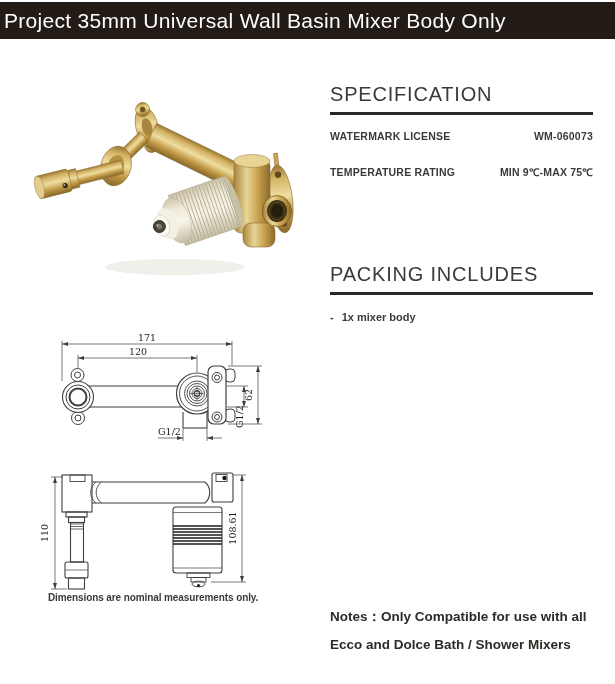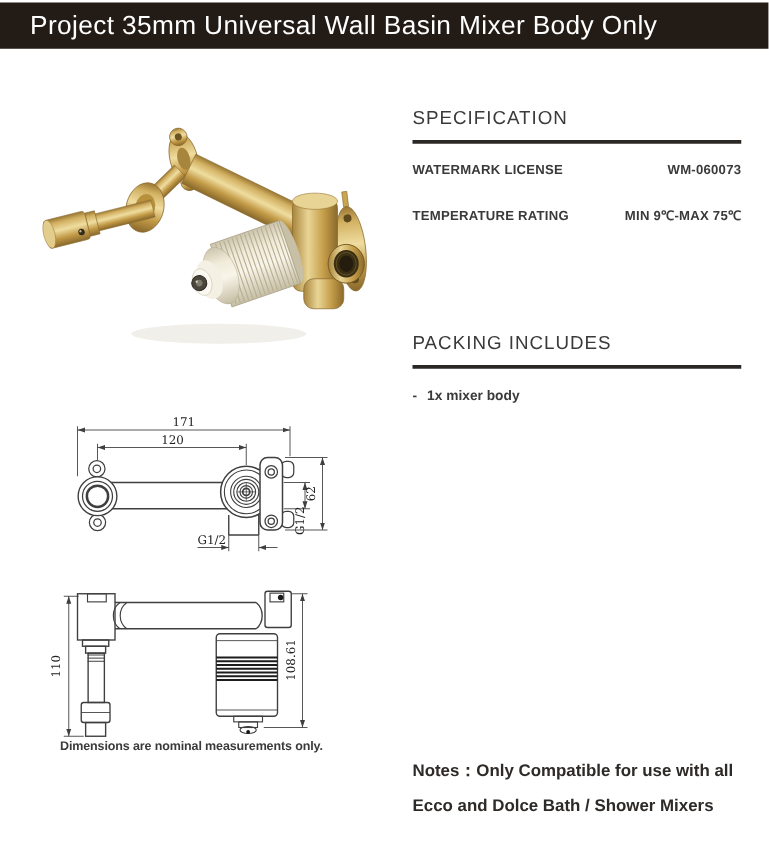--- a/index.html
+++ b/index.html
@@ -1,26 +1,26 @@
 <!DOCTYPE html>
 <html><head>
 <meta charset="utf-8">
 <style>
   html,body{margin:0;padding:0;background:#fff;}
   .page{position:relative;width:615px;height:684px;background:#ffffff;overflow:hidden;
         font-family:"Liberation Sans",sans-serif;color:#3a3a3a;}
   .titlebar{position:absolute;top:2px;left:0;right:0;height:37px;background:#231b16;
-            display:flex;align-items:center;padding-left:24px;box-sizing:border-box;}
+            display:flex;align-items:center;padding-left:4px;box-sizing:border-box;}
   .titlebar h1{margin:0;color:#ffffff;font-size:21px;font-weight:400;letter-spacing:.3px;}
 
   .photo{position:absolute;left:25px;top:85px;}
 
   .spec{position:absolute;left:330px;top:84px;width:263px;}
   .packing{position:absolute;left:330px;top:264px;width:263px;}
-  .sec-heading{font-size:15px;font-weight:400;letter-spacing:.8px;color:#3a3a3a;
+  .sec-heading{font-size:20px;font-weight:400;letter-spacing:.8px;color:#3a3a3a;
                margin:0;line-height:21px;padding-bottom:7px;border-bottom:3px solid #2b2724;}
   .spec-rows{margin:0;}
   .spec-row{display:flex;justify-content:space-between;align-items:baseline;
             margin-top:23px;font-size:10.5px;font-weight:bold;letter-spacing:.2px;}
   .spec-row:first-child{margin-top:15px;}
   .spec-value{text-align:right;white-space:nowrap;}
   .pack-item{margin-top:16px;font-size:11px;font-weight:bold;display:flex;gap:8px;}
 
   .drawing-front{position:absolute;left:35px;top:328px;}
   .drawing-side{position:absolute;left:35px;top:465px;}

